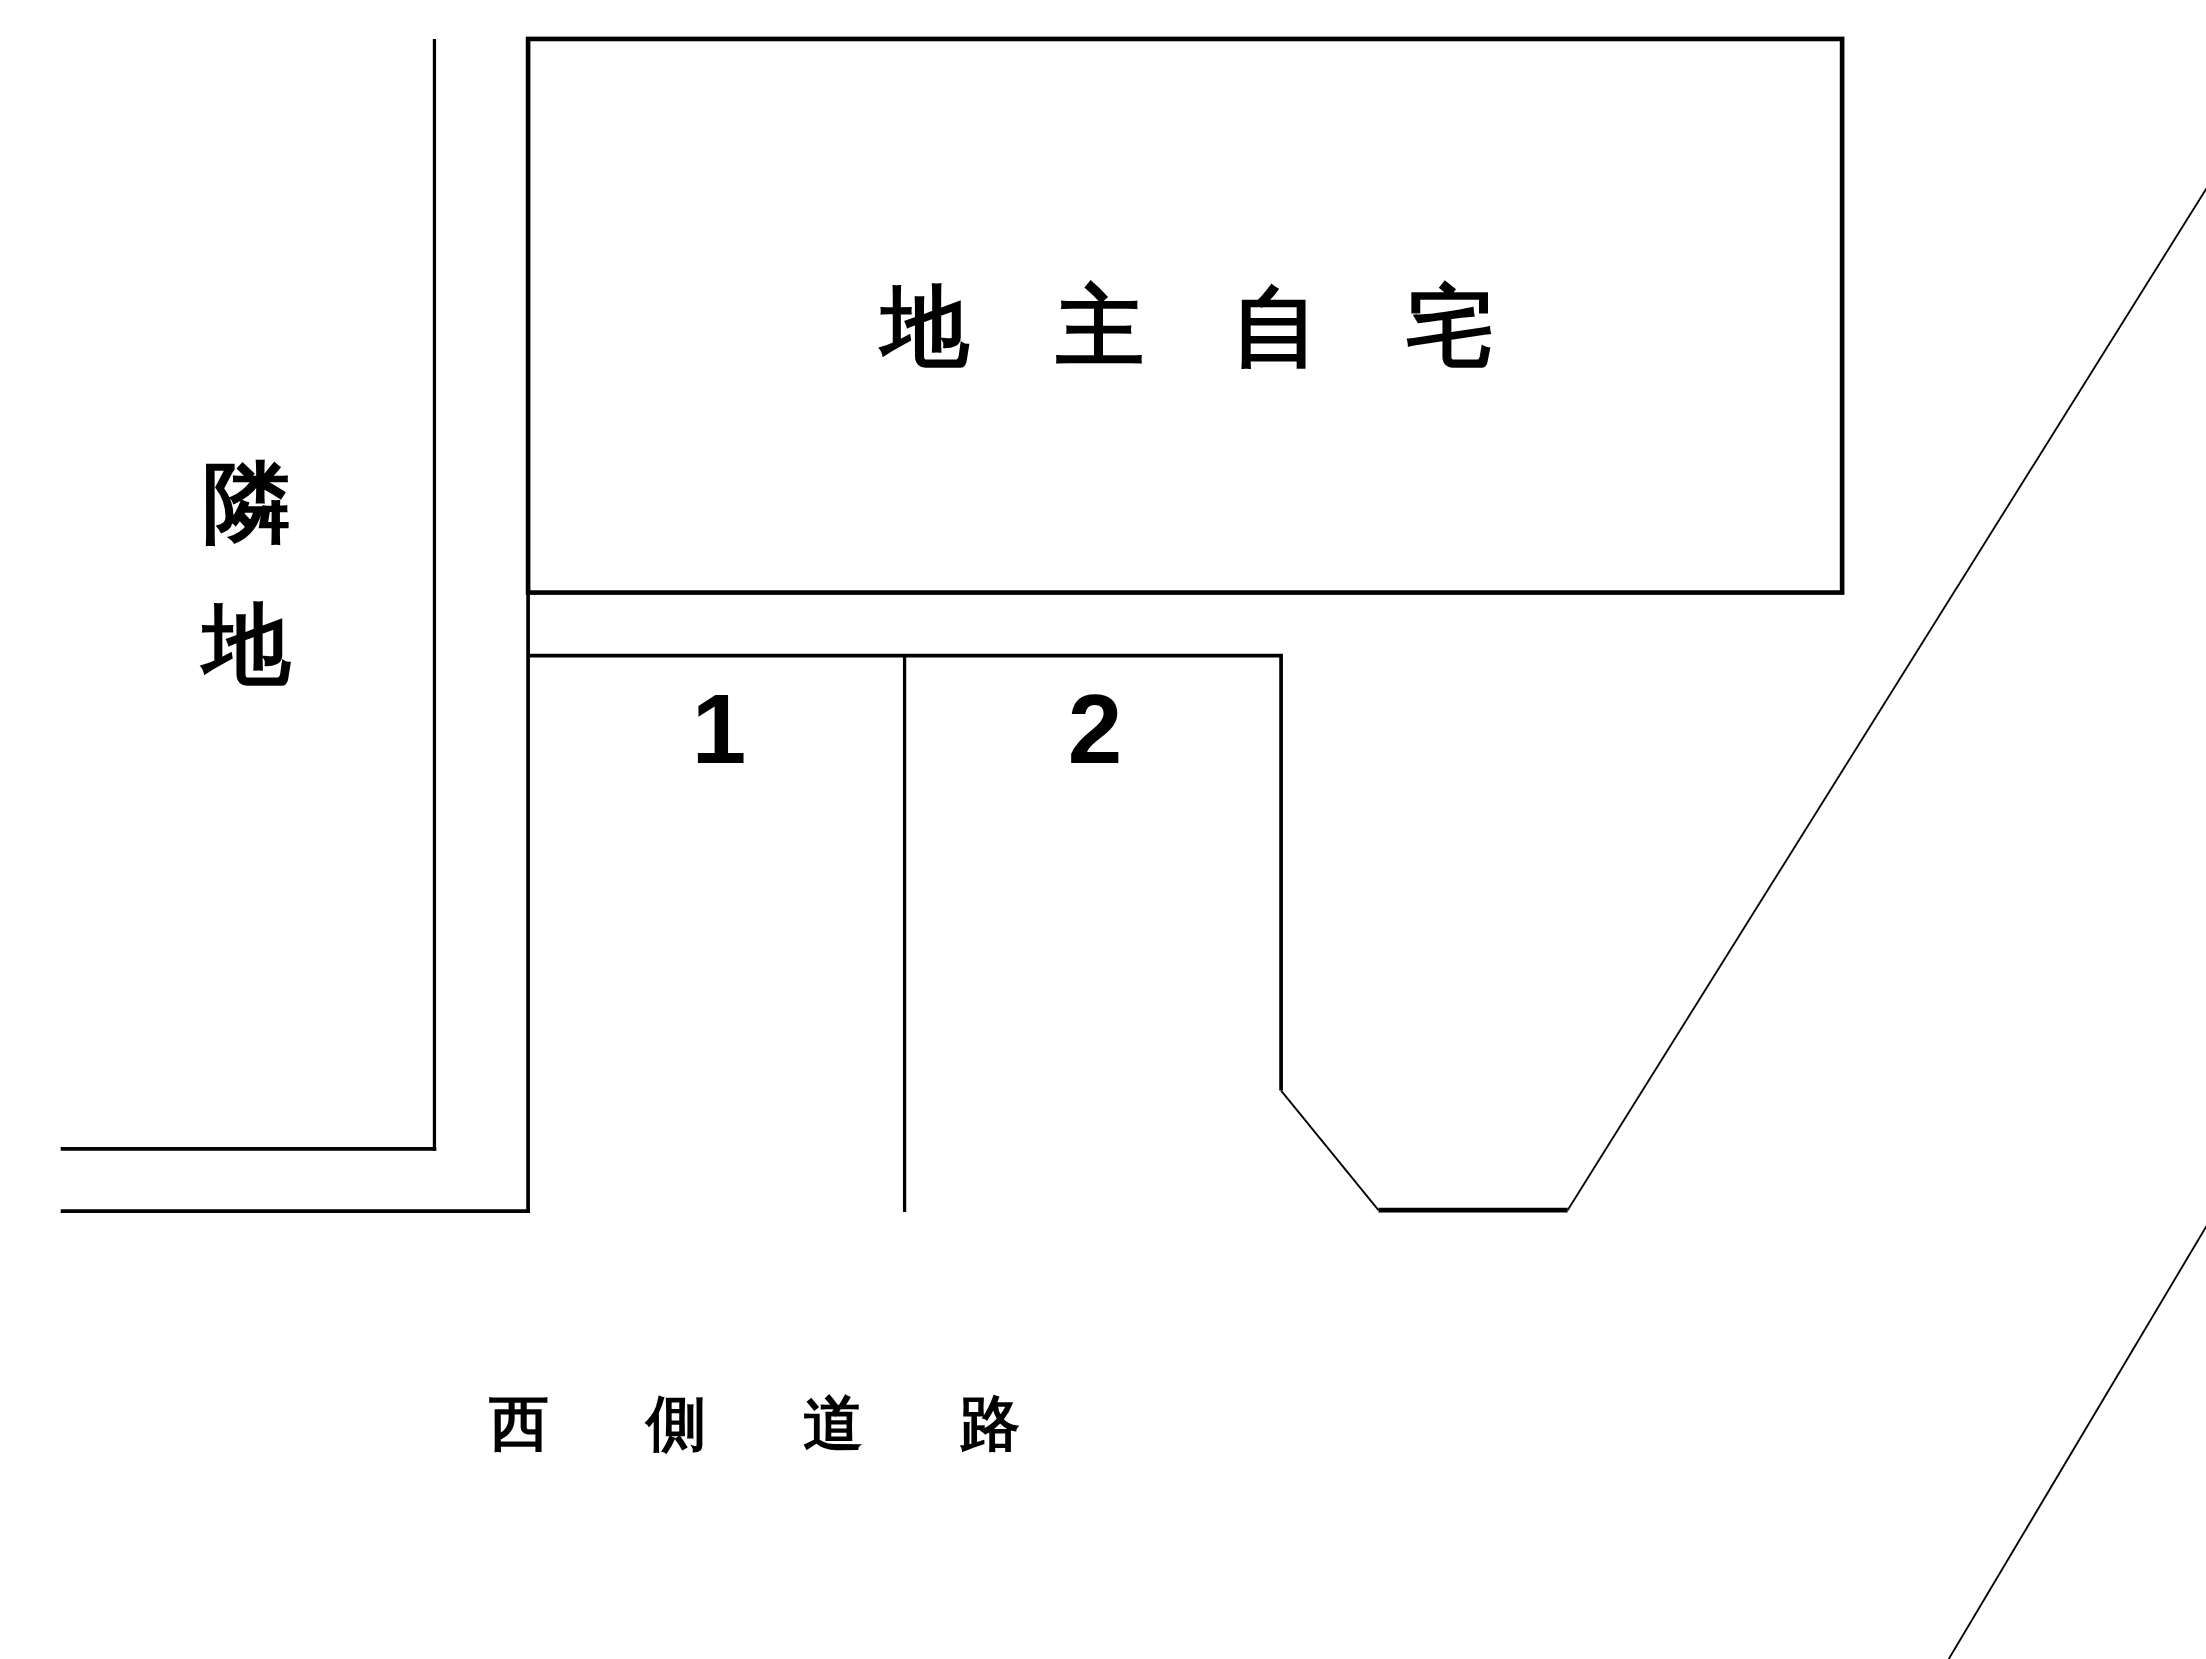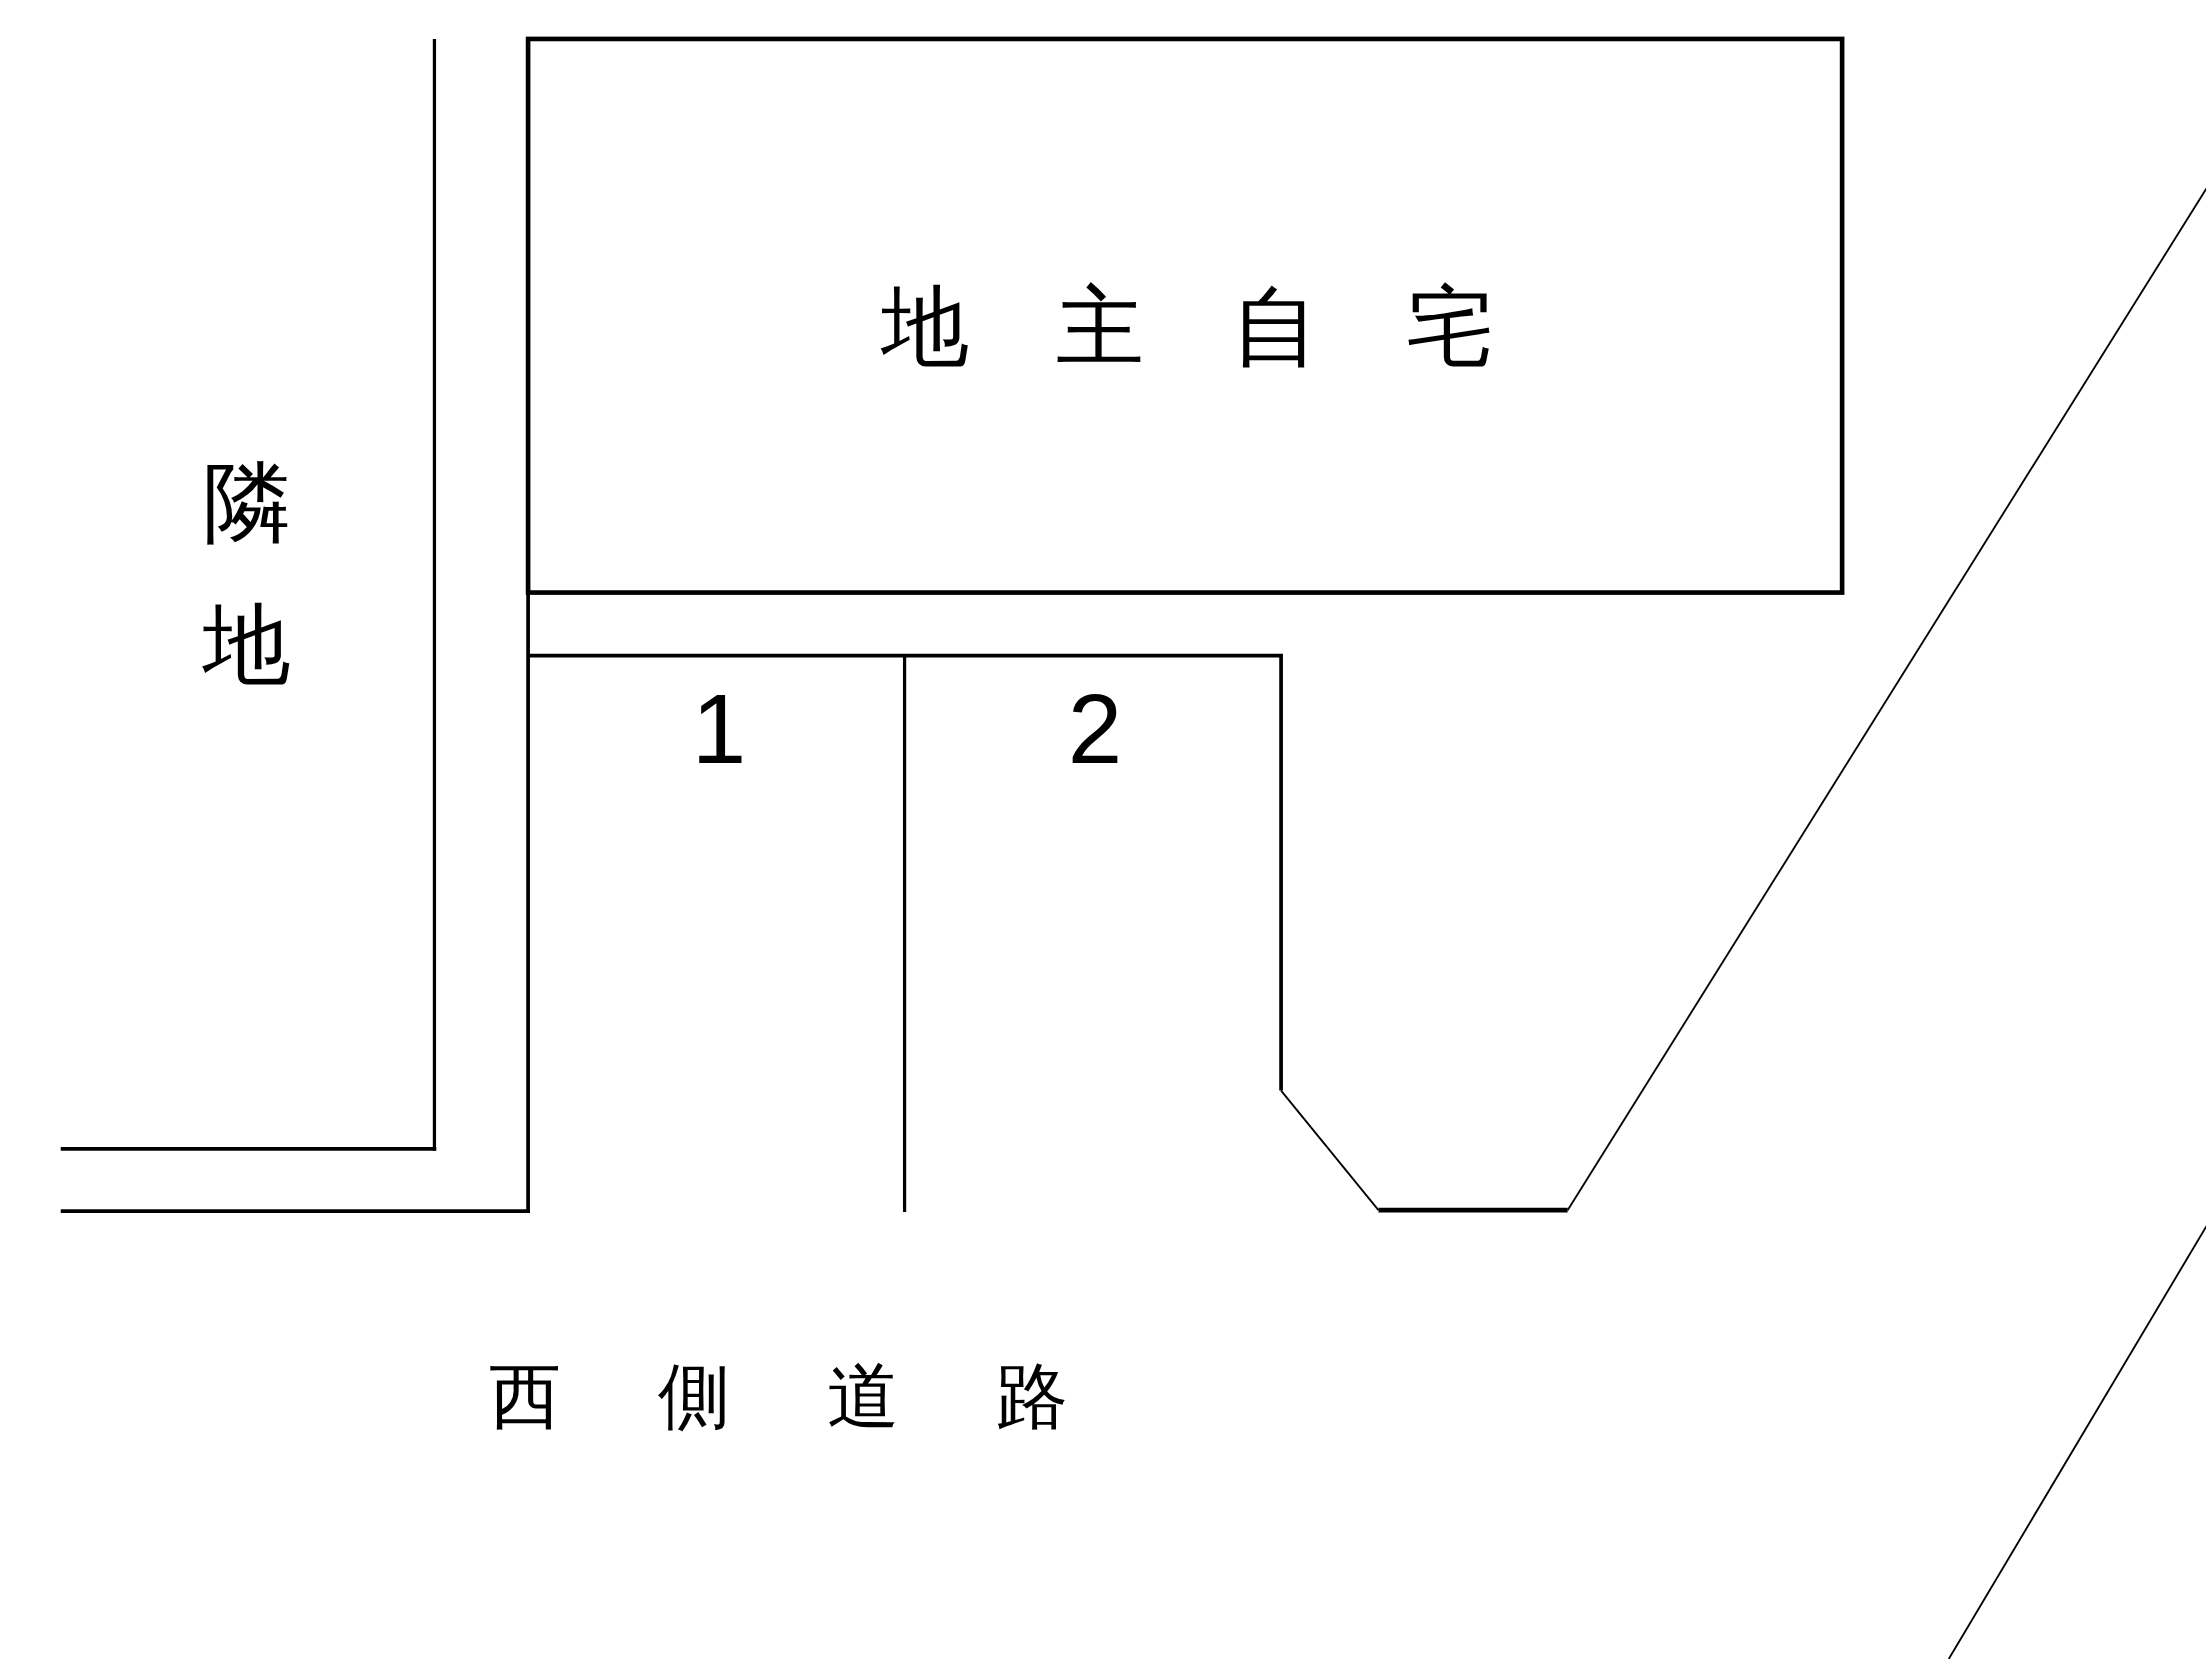--- a/index.html
+++ b/index.html
@@ -17,21 +17,21 @@
   #diagram-canvas {
     position: absolute;
     left: 0;
     top: 0;
     width: 2207px;
     height: 1659px;
   }
   .label {
     position: absolute;
     color: #000000;
-    font-weight: 400;
+    font-weight: 700;
     white-space: nowrap;
   }
   .house-label {
     left: 881px;
     top: 283px;
     font-size: 88px;
     line-height: 88px;
     letter-spacing: 87px;
   }
   .neighbor-label {
@@ -46,22 +46,22 @@
   }
   .space-label {
     font-size: 98px;
     line-height: 98px;
     transform: translate(-50%, -50%);
   }
   .space-label-1 { left: 719px; top: 729px; }
   .space-label-2 { left: 1095px; top: 729px; }
   .road-label {
     left: 489px;
-    top: 1352px;
-    font-size: 72px;
+    top: 1380px;
+    font-size: 60px;
     line-height: 88px;
     letter-spacing: 97px;
   }
 </style>
 </head>
 <body>
 
 <svg id="diagram-canvas" viewBox="0 0 2379 1789" xmlns="http://www.w3.org/2000/svg">
     <rect x="569" y="42" width="1417" height="597" fill="none" stroke="#000000" stroke-width="5"></rect>
     <line x1="468" y1="42" x2="468" y2="1241" stroke="#000000" stroke-width="3.5"></line>

